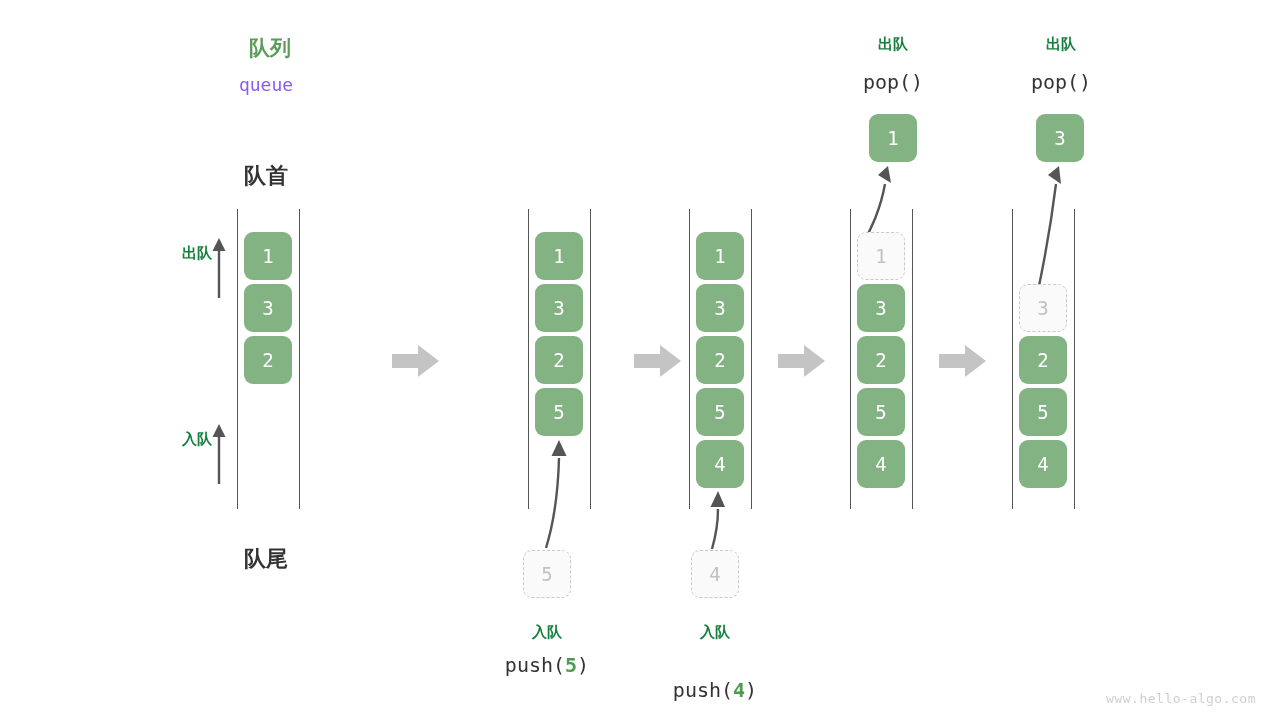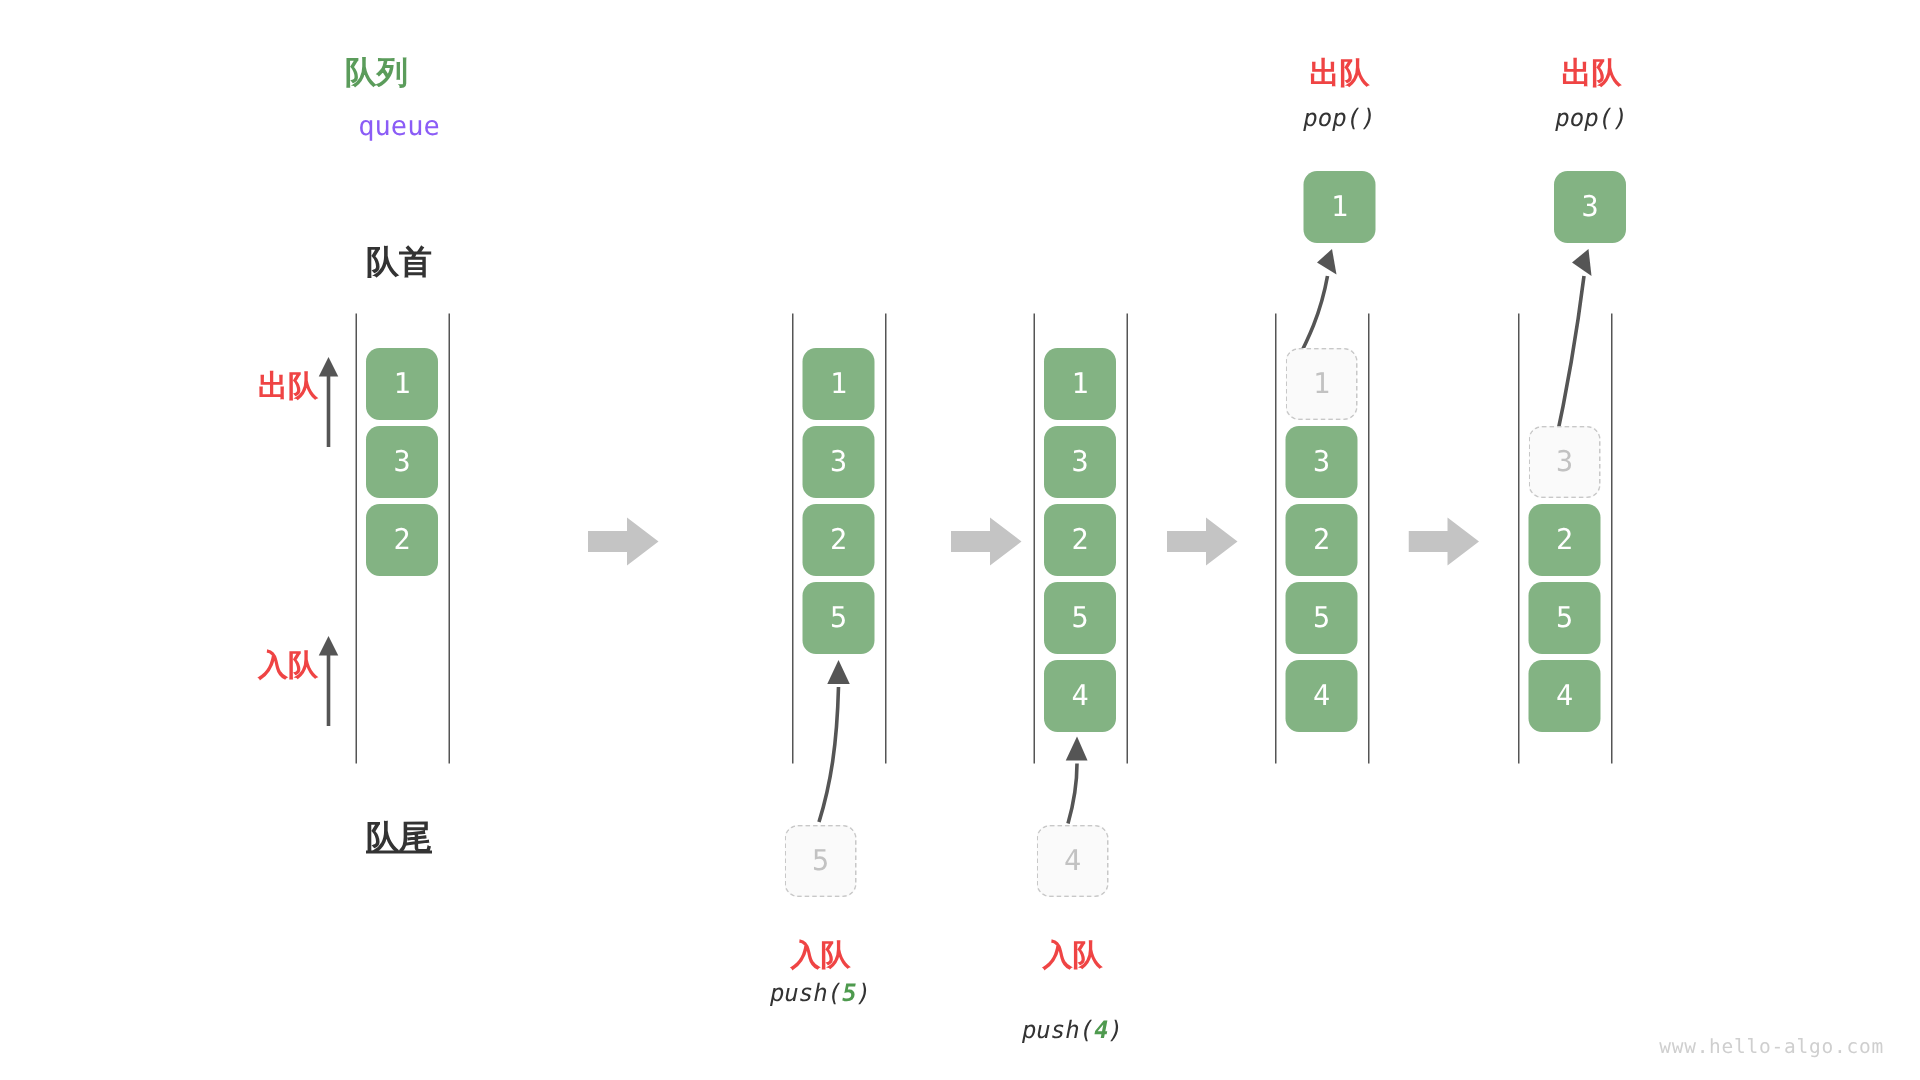--- a/index.html
+++ b/index.html
@@ -35,29 +35,28 @@
     font-family: "DejaVu Sans Mono", "Liberation Mono", monospace;
     font-size: 18px;
     color: #8b5cf6;
   }
   .side-label {
     font-size: 22px;
     font-weight: bold;
     color: #333333;
   }
   .op-cn {
+    font-size: 15px;
+    font-weight: bold;
+    color: #15803d;
+  }
+  .op-mono {
+    font-family: "DejaVu Sans Mono", "Liberation Mono", monospace;
     font-size: 20px;
-    font-weight: bold;
-    color: #ef4444;
-  }
-  .op-mono {
-    font-family: "DejaVu Sans Mono", "Liberation Mono", monospace;
-    font-size: 16px;
     color: #333333;
-    font-style: italic;
   }
   .op-mono .num {
     color: #4e9a4e;
     font-weight: bold;
   }
   .watermark {
     position: absolute;
     right: 24px;
     bottom: 14px;
     font-family: "DejaVu Sans Mono", "Liberation Mono", monospace;
@@ -103,24 +102,24 @@
   }
   .curve-arrow {
     position: absolute;
   }
 </style>
 </head>
 <body>
 
 <div class="stage">
 
-  <div class="label title-cn" style="left:191px;top:34px;width:120px;">队列</div>
+  <div class="label title-cn" style="left:210px;top:34px;width:120px;">队列</div>
   <div class="label title-mono" style="left:206px;top:72px;width:120px;">queue</div>
   <div class="label side-label" style="left:206px;top:160px;width:120px;">队首</div>
-  <div class="label side-label" style="left:206px;top:543px;width:120px;text-decoration:underline;">队尾</div>
+  <div class="label side-label" style="left:206px;top:543px;width:120px;">队尾</div>
 
   <div class="label op-cn" style="left:138px;top:243px;width:74px;text-align:right;">出队</div>
   <div class="label op-cn" style="left:138px;top:429px;width:74px;text-align:right;">入队</div>
 
   <svg class="vert-arrow" style="left:206px;top:234px;" width="26" height="66" viewBox="0 0 26 66">
     <line x1="13" y1="64" x2="13" y2="14" stroke="#555555" stroke-width="2.4"></line>
     <path d="M13 4 L19.5 17 L6.5 17 Z" fill="#555555"></path>
   </svg>
   <svg class="vert-arrow" style="left:206px;top:420px;" width="26" height="66" viewBox="0 0 26 66">
     <line x1="13" y1="64" x2="13" y2="14" stroke="#555555" stroke-width="2.4"></line>

